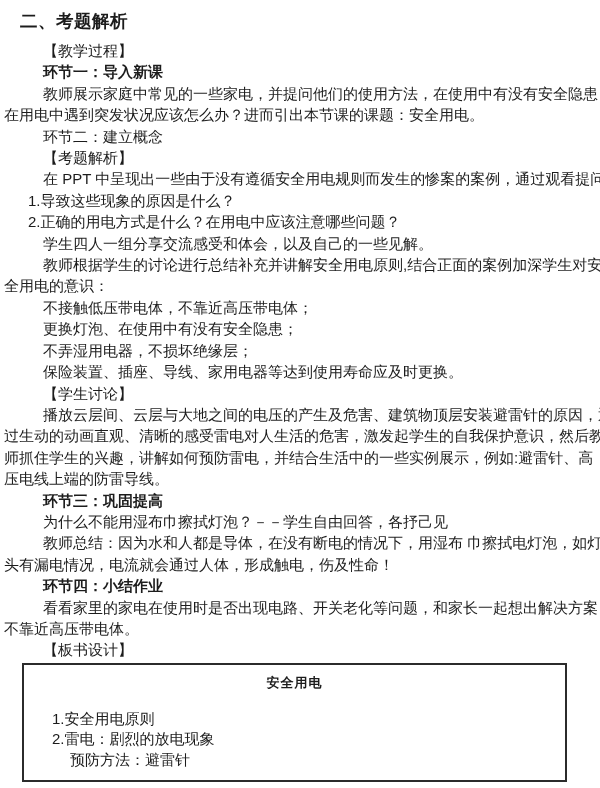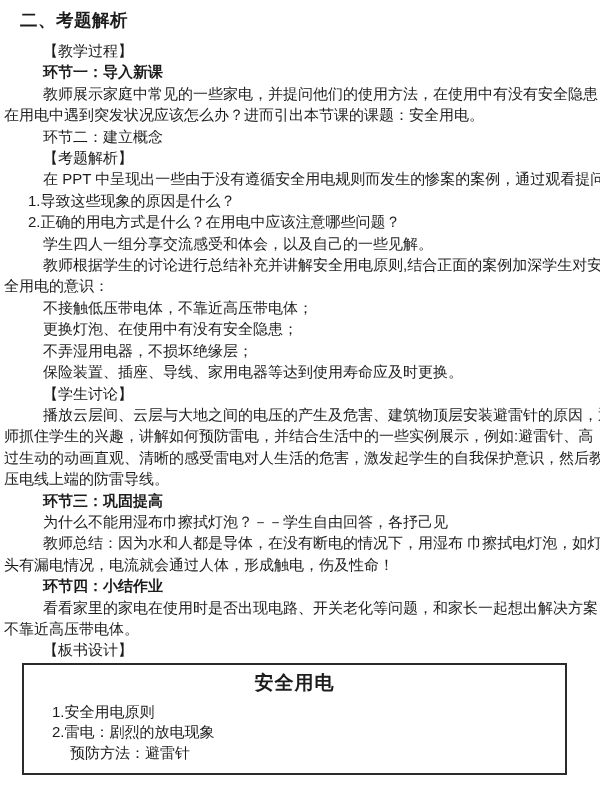--- a/index.html
+++ b/index.html
@@ -13,45 +13,44 @@
     overflow: hidden;
   }
   .doc { padding: 10px 0 0 4px; }
   .heading {
     font-size: 17.5px;
     font-weight: 700;
     line-height: 23px;
     margin: 0 8px 7px 16px;
     letter-spacing: 0.5px;
     white-space: nowrap;
-    font-family: Liberation Mono, monospace;
   }
   .ln {
     line-height: 21.4px;
     white-space: nowrap;
   }
   .lbl, .step, .para { padding-left: 39px; }
   .num  { padding-left: 24px; }
   .cont { padding-left: 0; }
   .b    { font-weight: 700; }
   .board {
     margin: 2px 0 0 18px;
     width: 541px;
     border: 2px solid #2b2b2b;
     padding: 5px 0 10px 0;
     box-sizing: content-box;
   }
   .board-title {
     text-align: center;
-    font-size: 19px;
+    font-size: 13px;
     font-weight: 700;
     line-height: 26px;
     letter-spacing: 1px;
   }
-  .board-items { margin-top: 6px; }
+  .board-items { margin-top: 13px; }
   .bi {
     line-height: 20.5px;
     padding-left: 28px;
     white-space: nowrap;
   }
   .bi.indent2 { padding-left: 46px; }
 </style>
 </head>
 <body>
 
@@ -70,22 +69,22 @@
   <div class="ln num">2.正确的用电方式是什么？在用电中应该注意哪些问题？</div>
   <div class="ln para">学生四人一组分享交流感受和体会，以及自己的一些见解。</div>
   <div class="ln para">教师根据学生的讨论进行总结补充并讲解安全用电原则,结合正面的案例加深学生对安</div>
   <div class="ln cont">全用电的意识：</div>
   <div class="ln para">不接触低压带电体，不靠近高压带电体；</div>
   <div class="ln para">更换灯泡、在使用中有没有安全隐患；</div>
   <div class="ln para">不弄湿用电器，不损坏绝缘层；</div>
   <div class="ln para">保险装置、插座、导线、家用电器等达到使用寿命应及时更换。</div>
   <div class="ln lbl">【学生讨论】</div>
   <div class="ln para">播放云层间、云层与大地之间的电压的产生及危害、建筑物顶层安装避雷针的原因，通</div>
+  <div class="ln cont">过生动的动画直观、清晰的感受雷电对人生活的危害，激发起学生的自我保护意识，然后教</div>
   <div class="ln cont">师抓住学生的兴趣，讲解如何预防雷电，并结合生活中的一些实例展示，例如:避雷针、高</div>
-  <div class="ln cont">过生动的动画直观、清晰的感受雷电对人生活的危害，激发起学生的自我保护意识，然后教</div>
   <div class="ln cont">压电线上端的防雷导线。</div>
   <div class="ln step b">环节三：巩固提高</div>
   <div class="ln para">为什么不能用湿布巾擦拭灯泡？－－学生自由回答，各抒己见</div>
   <div class="ln para">教师总结：因为水和人都是导体，在没有断电的情况下，用湿布 巾擦拭电灯泡，如灯</div>
   <div class="ln cont">头有漏电情况，电流就会通过人体，形成触电，伤及性命！</div>
   <div class="ln step b">环节四：小结作业</div>
   <div class="ln para">看看家里的家电在使用时是否出现电路、开关老化等问题，和家长一起想出解决方案，</div>
   <div class="ln cont">不靠近高压带电体。</div>
   <div class="ln lbl">【板书设计】</div>
 

